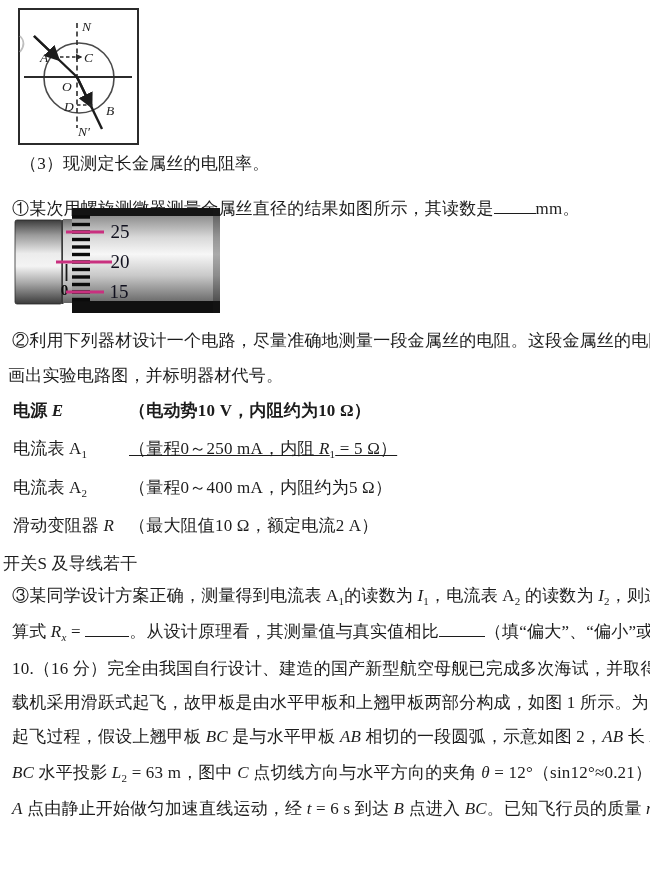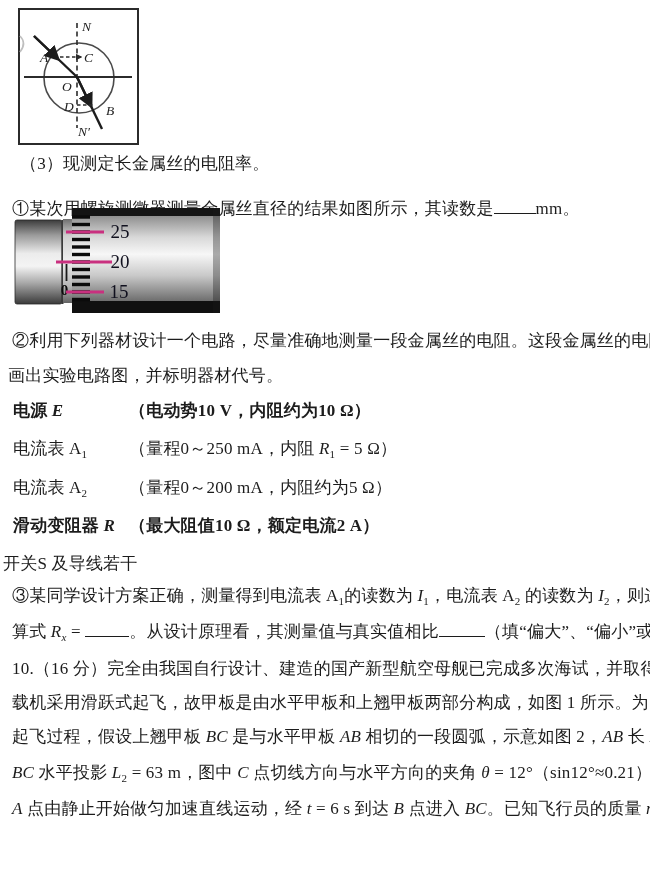--- a/index.html
+++ b/index.html
@@ -111,27 +111,27 @@
     <text class="thimble-num" x="106" y="61" text-anchor="middle">20</text>
     <text class="thimble-num" x="105" y="91" text-anchor="middle">15</text>
   </svg>
 
   <div class="line" style="left:12px;top:330px;">②利用下列器材设计一个电路，尽量准确地测量一段金属丝的电阻。这段金属丝的电阻 ，约为100 Ω，</div>
   <div class="line" style="left:8px;top:365px;">画出实验电路图，并标明器材代号。</div>
 
   <div class="line" style="left:13px;top:400px;font-weight:bold;">
     <span class="eq-name">电源 <i>E</i></span><span>（电动势10 V，内阻约为10 Ω）</span>
   </div>
-  <div class="line" style="left:13px;top:438px;">
+  <div class="line" style="left:13px;top:438px;text-decoration:underline;">
     <span class="eq-name">电流表 A<sub>1</sub></span><span>（量程0～250 mA，内阻 <i>R</i><sub>1</sub> = 5 Ω）</span>
   </div>
   <div class="line" style="left:13px;top:477px;">
-    <span class="eq-name">电流表 A<sub>2</sub></span><span>（量程0～200 mA，内阻约为5 Ω）</span>
+    <span class="eq-name">电流表 A<sub>2</sub></span><span>（量程0～400 mA，内阻约为5 Ω）</span>
   </div>
-  <div class="line" style="left:13px;top:515px;font-weight:bold;">
+  <div class="line" style="left:13px;top:515px;">
     <span class="eq-name">滑动变阻器 <i>R</i></span><span>（最大阻值10 Ω，额定电流2 A）</span>
   </div>
   <div class="line" style="left:3px;top:553px;">
     <span>开关S 及导线若干</span>
   </div>
 
   <div class="line" style="left:12px;top:585px;">③某同学设计方案正确，测量得到电流表 A<sub>1</sub>的读数为 <i>I</i><sub>1</sub>，电流表 A<sub>2</sub> 的读数为 <i>I</i><sub>2</sub>，则这段金属丝电阻的计</div>
   <div class="line" style="left:12px;top:621px;">算式 <i>R</i><sub><i>x</i></sub> = <span class="blank" style="width: 44px;"></span>。从设计原理看，其测量值与真实值相比<span class="blank" style="width: 46px;"></span>（填“偏大”、“偏小”或“相等”）。</div>
 
   <div class="line" style="left:12px;top:658px;">10.（16 分）完全由我国自行设计、建造的国产新型航空母舰已完成多次海试，并取得成功。航母上的舰</div>

